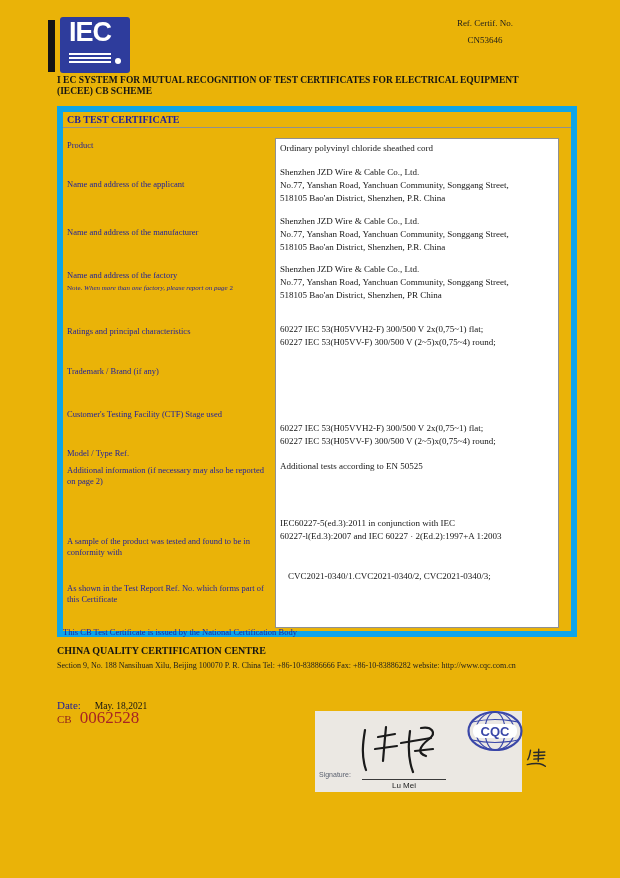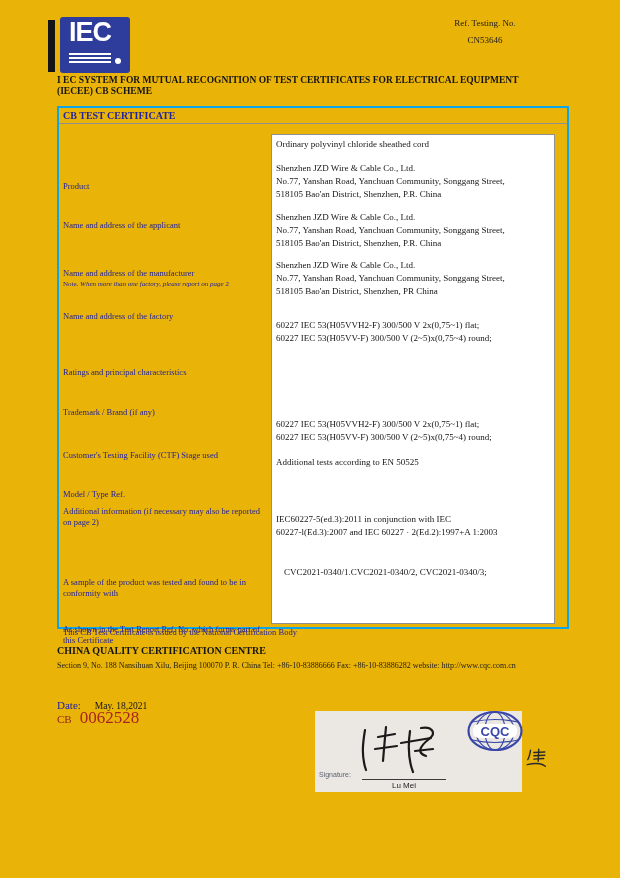--- a/index.html
+++ b/index.html
@@ -13,25 +13,25 @@
             font-weight:bold;font-size:27px;letter-spacing:-1px;color:#ffffff;}
   .iec-lines{position:absolute;left:9px;bottom:8px;width:42px;}
   .iec-lines div{height:2px;background:#ffffff;margin-bottom:2px;}
   .iec-dot{position:absolute;right:9px;bottom:9px;width:6px;height:6px;border-radius:50%;background:#ffffff;}
   .ref-block{position:absolute;left:420px;top:18px;width:130px;text-align:center;font-size:9px;color:#1c1c1c;}
   .ref-block .ref-value{margin-top:7px;}
   .scheme-title{position:absolute;left:57px;top:75px;width:505px;font-weight:bold;font-size:9.5px;
                 line-height:10.5px;color:#141414;white-space:pre-line;}
 
   
-  .cert-table{position:absolute;left:57px;top:106px;width:508px;height:519px;border:2px solid #0ea5e9;}
+  .cert-table{position:absolute;left:57px;top:106px;width:508px;height:519px;border:6px solid #0ea5e9;}
   .cert-title{position:absolute;left:0;top:0;width:100%;height:16px;border-bottom:1px solid #909090;
               font-weight:bold;font-size:10px;color:#22229a;padding:2px 0 0 4px;box-sizing:border-box;}
   .inner-box{position:absolute;left:212px;top:26px;width:282px;height:488px;border:1px solid #909090;background:#fff;}
-  .lbl{position:absolute;left:4px;width:202px;color:#22229a;font-size:8.5px;line-height:10.5px;white-space:pre-line;margin-top:45px;}
+  .lbl{position:absolute;left:4px;width:202px;color:#22229a;font-size:8.5px;line-height:10.5px;white-space:pre-line;}
   .note{position:absolute;left:4px;width:206px;color:#22229a;font-size:7px;line-height:9px;}
   .note .it{font-style:italic;}
   .val{position:absolute;left:4px;width:272px;color:#161616;font-size:9px;line-height:12.8px;white-space:pre-line;}
 
   
   .issued-line{position:absolute;left:63px;top:627px;font-size:8.5px;color:#22229a;}
   .ncb-name{position:absolute;left:57px;top:645px;font-size:10px;font-weight:bold;color:#141414;}
   .ncb-address{position:absolute;left:57px;top:661px;width:520px;font-size:8px;color:#1c1c1c;}
   .date-line{position:absolute;left:57px;top:695px;}
   .date-label{font-size:11px;color:#22229a;}
@@ -58,21 +58,21 @@
   <div class="iec-box">
     <div class="iec-text">IEC</div>
     <div class="iec-lines">
       <div></div>
         <div></div>
         <div></div>
     </div>
     <div class="iec-dot"></div>
   </div>
   <div class="ref-block">
-    <div class="ref-label">Ref. Testing. No.</div>
+    <div class="ref-label">Ref. Certif. No.</div>
     <div class="ref-value">CN53646</div>
   </div>
   <div class="scheme-title">I EC SYSTEM FOR MUTUAL RECOGNITION OF TEST CERTIFICATES FOR ELECTRICAL EQUIPMENT
 (IECEE) CB SCHEME</div>
 
   <div class="cert-table">
     <div class="cert-title">CB TEST CERTIFICATE</div>
 
     <div class="lbl" style="top:28px">Product</div>
     <div class="lbl" style="top:67px">Name and address of the applicant</div>

